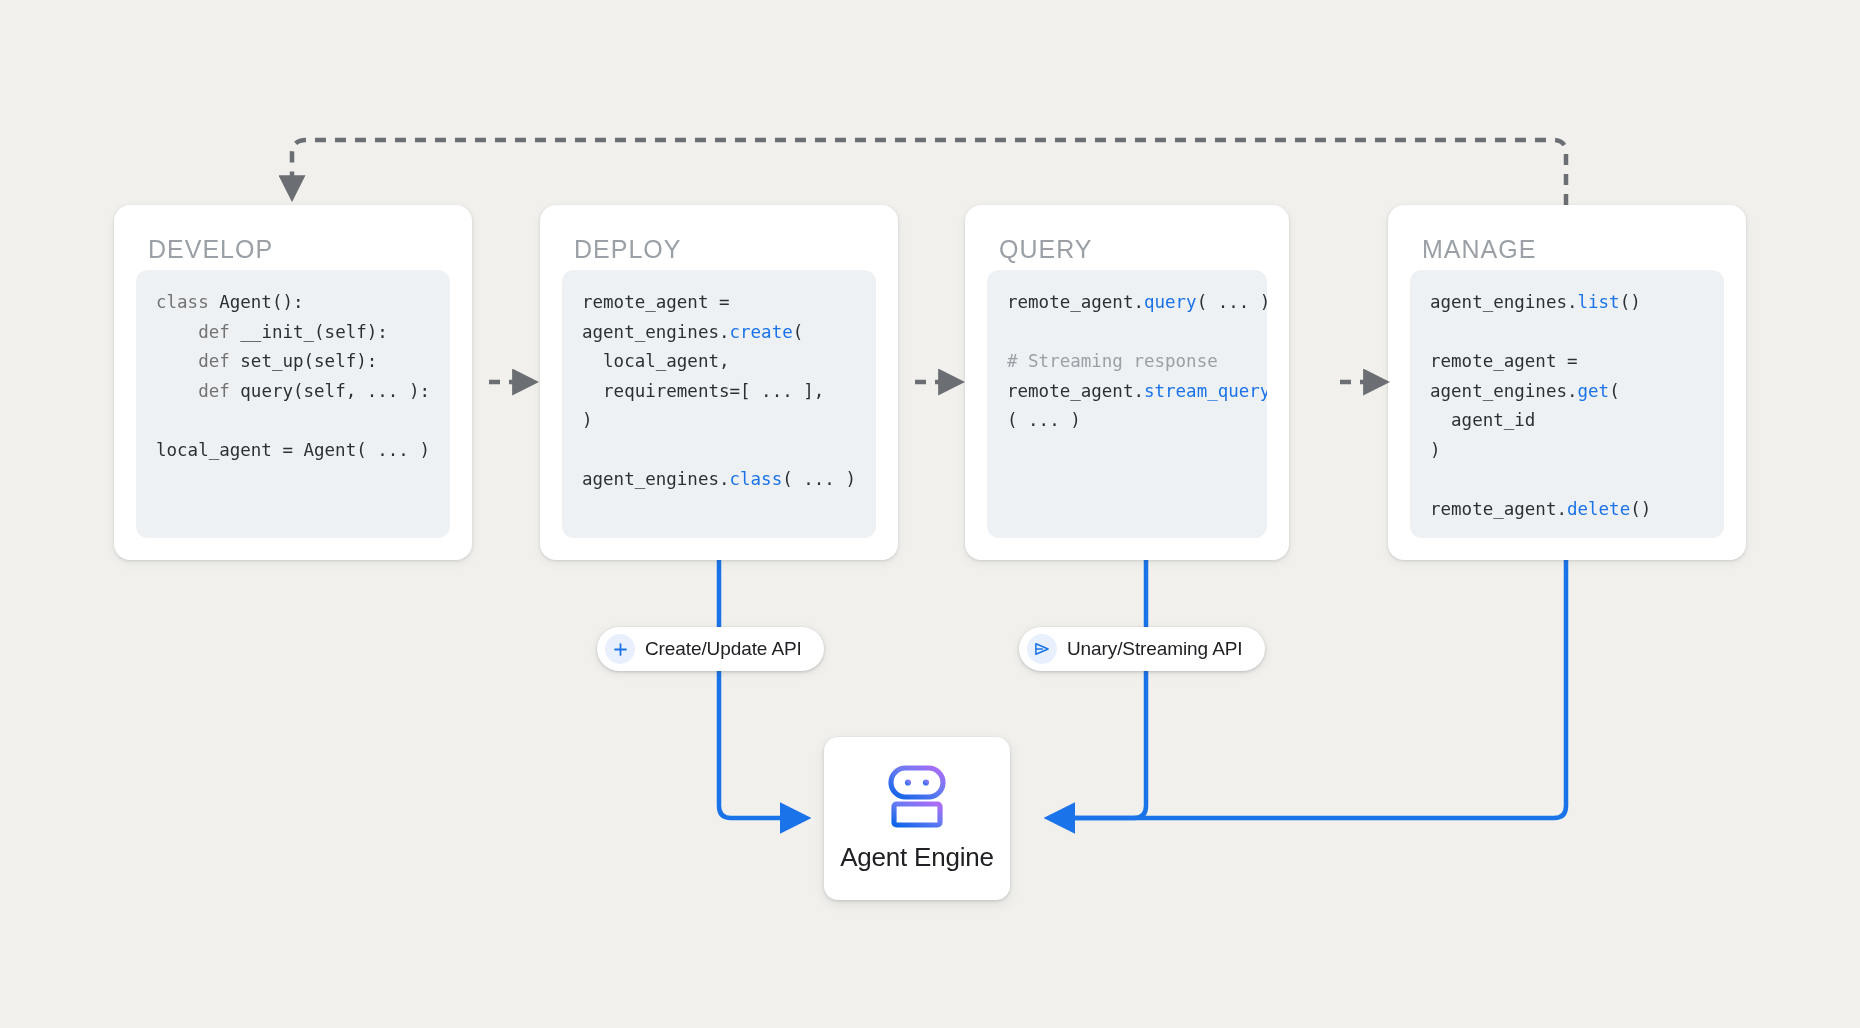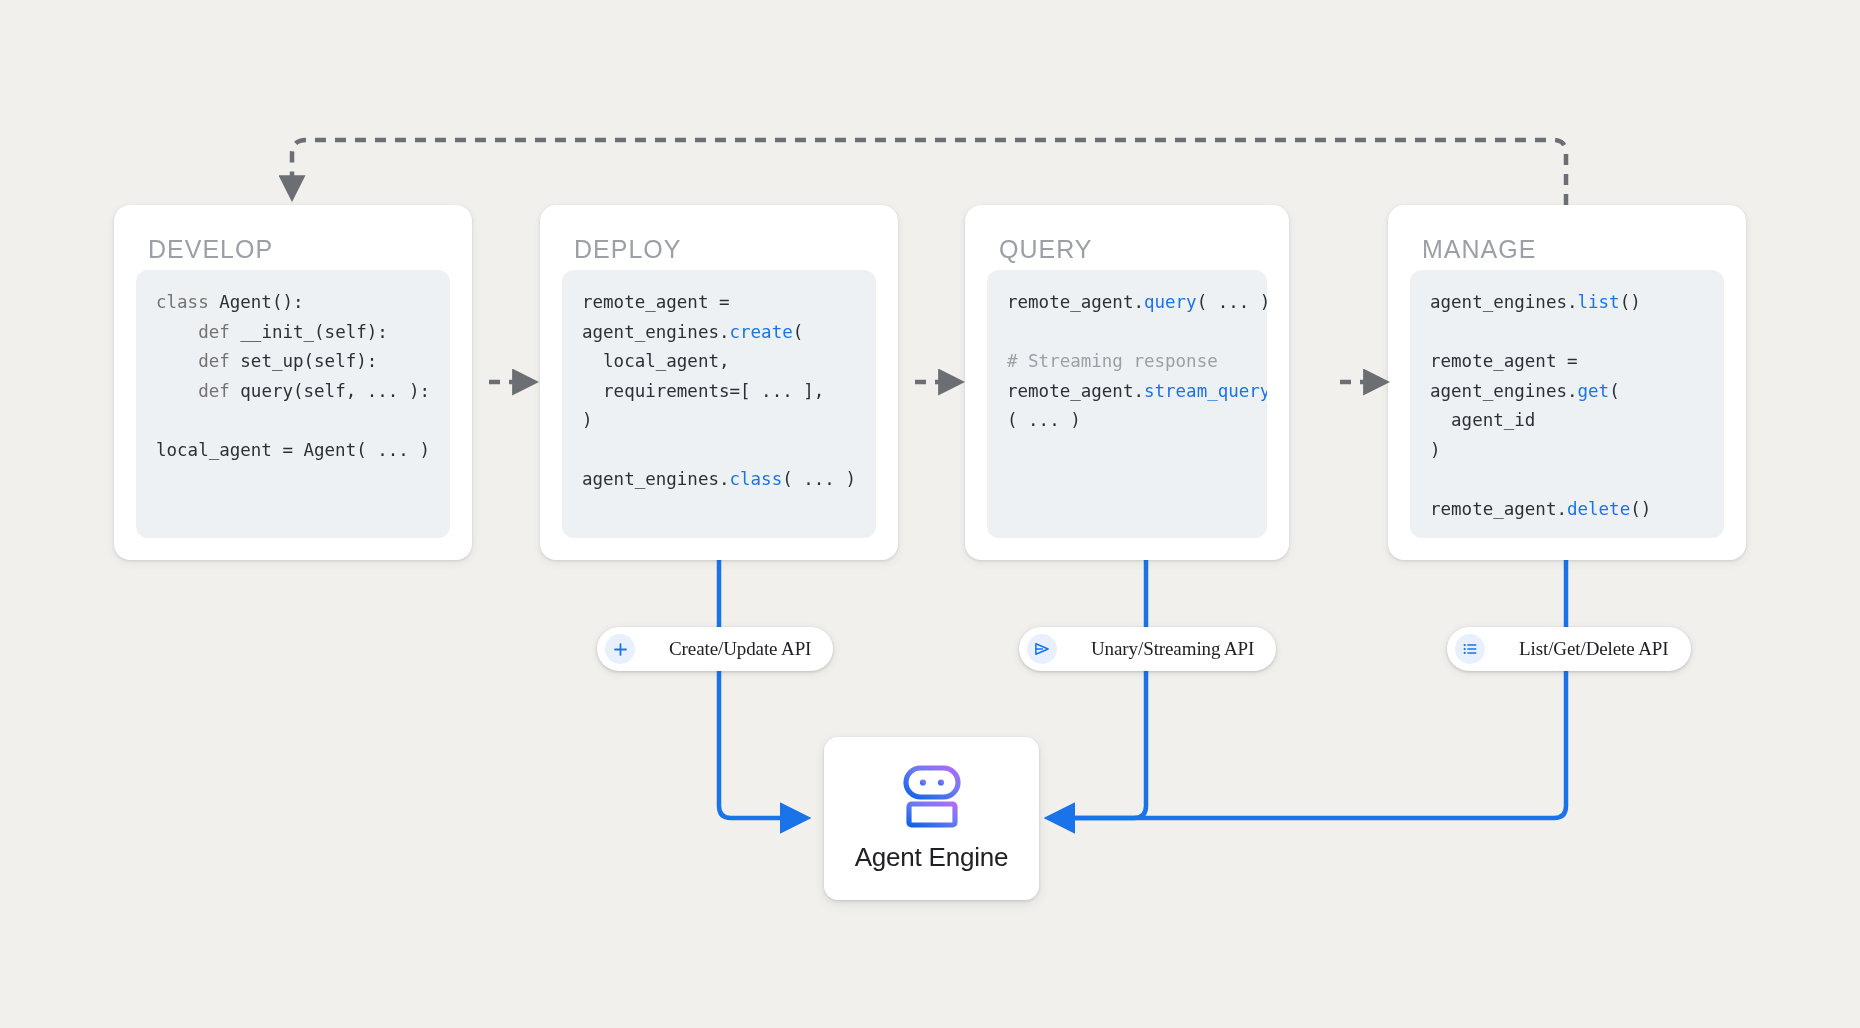--- a/index.html
+++ b/index.html
@@ -92,23 +92,22 @@
     flex: 0 0 30px;
     border-radius: 50%;
     background: #e8f0fe;
     display: flex;
     align-items: center;
     justify-content: center;
   }
   .pill-label {
     font-size: 19px;
     color: #202124;
-    font-family: Liberation Serif, serif;
+    font-family: Liberation Sans, sans-serif;
     letter-spacing: -0.1px;
-    margin-left: 24px;
   }
 
   
   #agent-engine {
     position: absolute;
     background: #ffffff;
     border-radius: 14px;
     box-shadow: 0 1px 3px rgba(60,64,67,0.20), 0 4px 12px rgba(60,64,67,0.10);
     z-index: 6;
     display: flex;
@@ -224,33 +223,22 @@
   <div class="pill" style="left:1019px; top:627px;">
     <span class="pill-icon">
       <svg width="18" height="18" viewBox="0 0 20 20" aria-hidden="true">
         <path d="M3.2 4.2 L16.8 10 L3.2 15.8 Z" fill="none" stroke="#1a73e8" stroke-width="1.7" stroke-linejoin="round"></path>
         <path d="M3.4 10 H10.5" stroke="#1a73e8" stroke-width="1.7" stroke-linecap="round"></path>
       </svg>
     </span>
     <span class="pill-label">Unary/Streaming API</span>
   </div>
 
-  <div class="pill" style="left:1447px; top:627px;">
-    <span class="pill-icon">
-      <svg width="18" height="18" viewBox="0 0 20 20" aria-hidden="true">
-        <circle cx="4.1" cy="5.6" r="1.25" fill="#1a73e8"></circle>
-        <circle cx="4.1" cy="10" r="1.25" fill="#1a73e8"></circle>
-        <circle cx="4.1" cy="14.4" r="1.25" fill="#1a73e8"></circle>
-        <path d="M7.6 5.6 H16.4 M7.6 10 H16.4 M7.6 14.4 H16.4" stroke="#1a73e8" stroke-width="1.7" stroke-linecap="round"></path>
-      </svg>
-    </span>
-    <span class="pill-label">List/Get/Delete API</span>
-  </div>
-
-  <div id="agent-engine" style="left:824px; top:737px; width:215px; height:163px;">
+
+  <div id="agent-engine" style="left:824px; top:737px; width:186px; height:163px;">
     <span style="display:block; line-height:0;">
       <svg width="68" height="64" viewBox="0 0 68 64" aria-hidden="true">
         <defs>
           <linearGradient id="rg" x1="1" y1="0" x2="0.05" y2="1">
             <stop offset="0%" stop-color="#b06bf6"></stop>
             <stop offset="45%" stop-color="#6a7bf3"></stop>
             <stop offset="100%" stop-color="#1064e8"></stop>
           </linearGradient>
         </defs>
         <rect x="8" y="4" width="52" height="29" rx="14.5" fill="none" stroke="url(#rg)" stroke-width="5.2"></rect>

